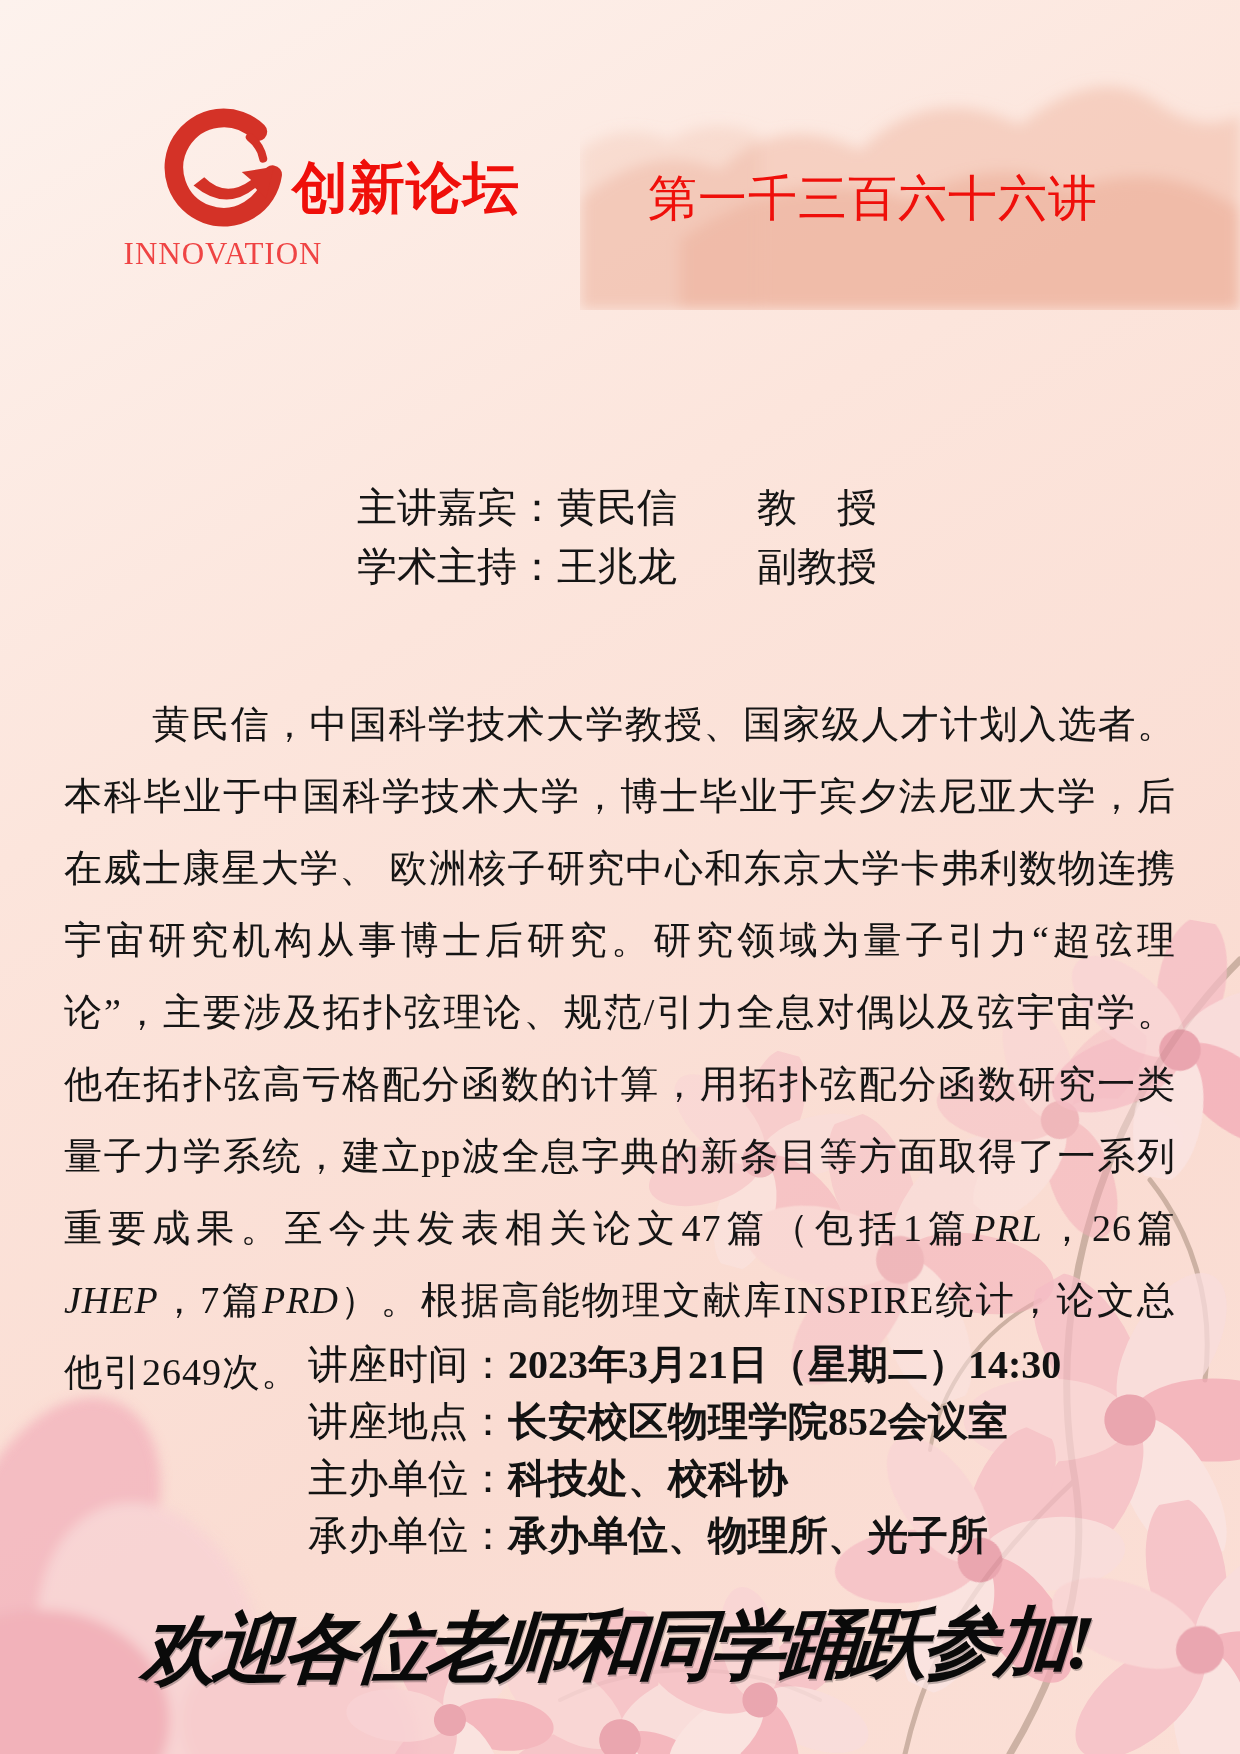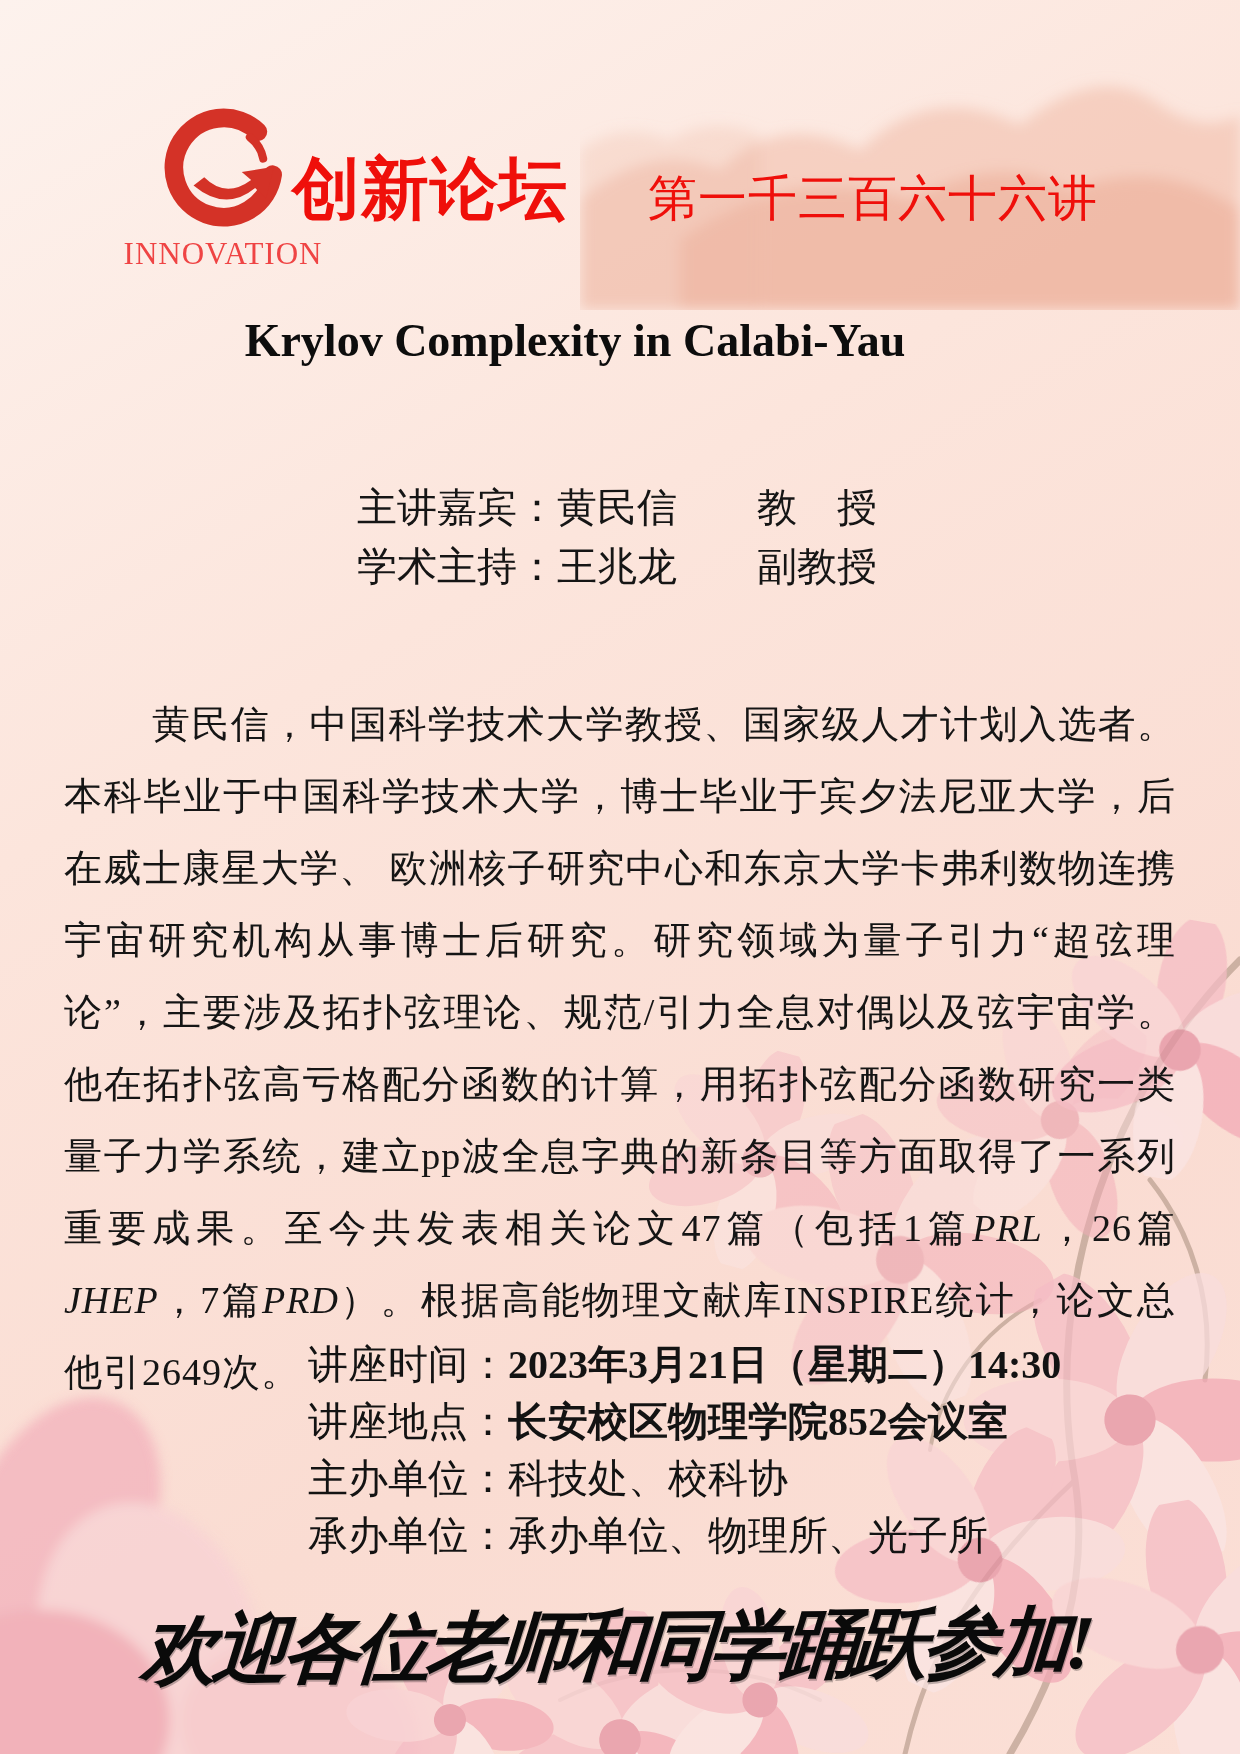--- a/index.html
+++ b/index.html
@@ -15,21 +15,21 @@
   
   .logo-block{position:absolute;left:118px;top:104px;width:210px;text-align:center;}
   .logo-block svg{display:block;margin:0 auto;}
   .logo-word{
     font-family:"Liberation Serif","DejaVu Serif",serif;
     font-size:31px;color:#ef4444;letter-spacing:1px;margin-top:-4px;
   }
   .forum-title{
     position:absolute;left:292px;top:138px;
     font-family:"Liberation Sans","DejaVu Sans",sans-serif;
-    font-weight:900;font-size:68px;line-height:100px;color:#ef0f0a;letter-spacing:1px;
+    font-weight:900;font-size:56px;line-height:100px;color:#ef0f0a;letter-spacing:1px;
   }
   .lecture-no{
     position:absolute;left:648px;top:168px;
     font-family:"Liberation Sans","DejaVu Sans",sans-serif;
     font-weight:400;font-size:49px;line-height:60px;color:#ef0f0a;letter-spacing:1px;
   }
 
   
   .en-title{
     position:absolute;left:0;top:308px;width:1150px;text-align:center;
@@ -43,21 +43,21 @@
   .bio{
     position:absolute;left:64px;top:650px;width:1112px;
     font-size:38px;line-height:72px;letter-spacing:1px;
     text-align:justify;text-indent:88px;color:#151515;
   }
   .bio .ital{font-style:italic;}
 
   
   .details{position:absolute;left:308px;top:1336px;font-size:40px;line-height:57px;color:#131313;}
   .detail-line .d-value{font-weight:bold;}
-  .detail-line.kai .d-value{font-weight:normal;}
+  .detail-line.kai .d-value{font-weight:bold;}
 
   
   .welcome{
     position:absolute;left:142px;top:1596px;width:960px;
     font-weight:900;font-style:italic;font-size:76px;letter-spacing:-5px;
     color:#0a0a0a;transform:skewX(-4deg) rotate(-0.5deg);
     text-shadow:1px 2px 0 rgba(0,0,0,0.25);
   }
 </style>
 </head>
@@ -133,21 +133,20 @@
       <path d="M28 60 Q52 80 74 62 L82 70 L88 46 L64 50 L71 56 Q52 70 36 54 Z" fill="#d43227"></path>
       <path d="M70 24 Q78 30 80 40" fill="none" stroke="#d43227" stroke-width="6" stroke-linecap="round"></path>
     </svg>
     <div class="logo-word">INNOVATION</div>
   </div>
 
   <div class="forum-title">创新论坛</div>
   <div class="lecture-no">第一千三百六十六讲</div>
 
   <div class="en-title">
-    <div>Krylov Complexity in Calabi-Yau</div>
   </div>
 
   <div class="speakers">
     <div>主讲嘉宾：黄民信　　教　授</div>
     <div>学术主持：王兆龙　　副教授</div>
   </div>
 
   <p class="bio"><span>黄民信，中国科学技术大学教授、国家级人才计划入选者。本科毕业于中国科学技术大学，博士毕业于宾夕法尼亚大学，后在威士康星大学、 欧洲核子研究中心和东京大学卡弗利数物连携宇宙研究机构从事博士后研究。研究领域为量子引力“超弦理论”，主要涉及拓扑弦理论、规范/引力全息对偶以及弦宇宙学。他在拓扑弦高亏格配分函数的计算，用拓扑弦配分函数研究一类量子力学系统，建立pp波全息字典的新条目等方面取得了一系列重要成果。至今共发表相关论文47篇（包括1篇</span><span class="ital">PRL</span><span>，26篇</span><span class="ital">JHEP</span><span>，7篇</span><span class="ital">PRD</span><span>）。根据高能物理文献库INSPIRE统计，论文总他引2649次。</span></p>
 
   <div class="details">

